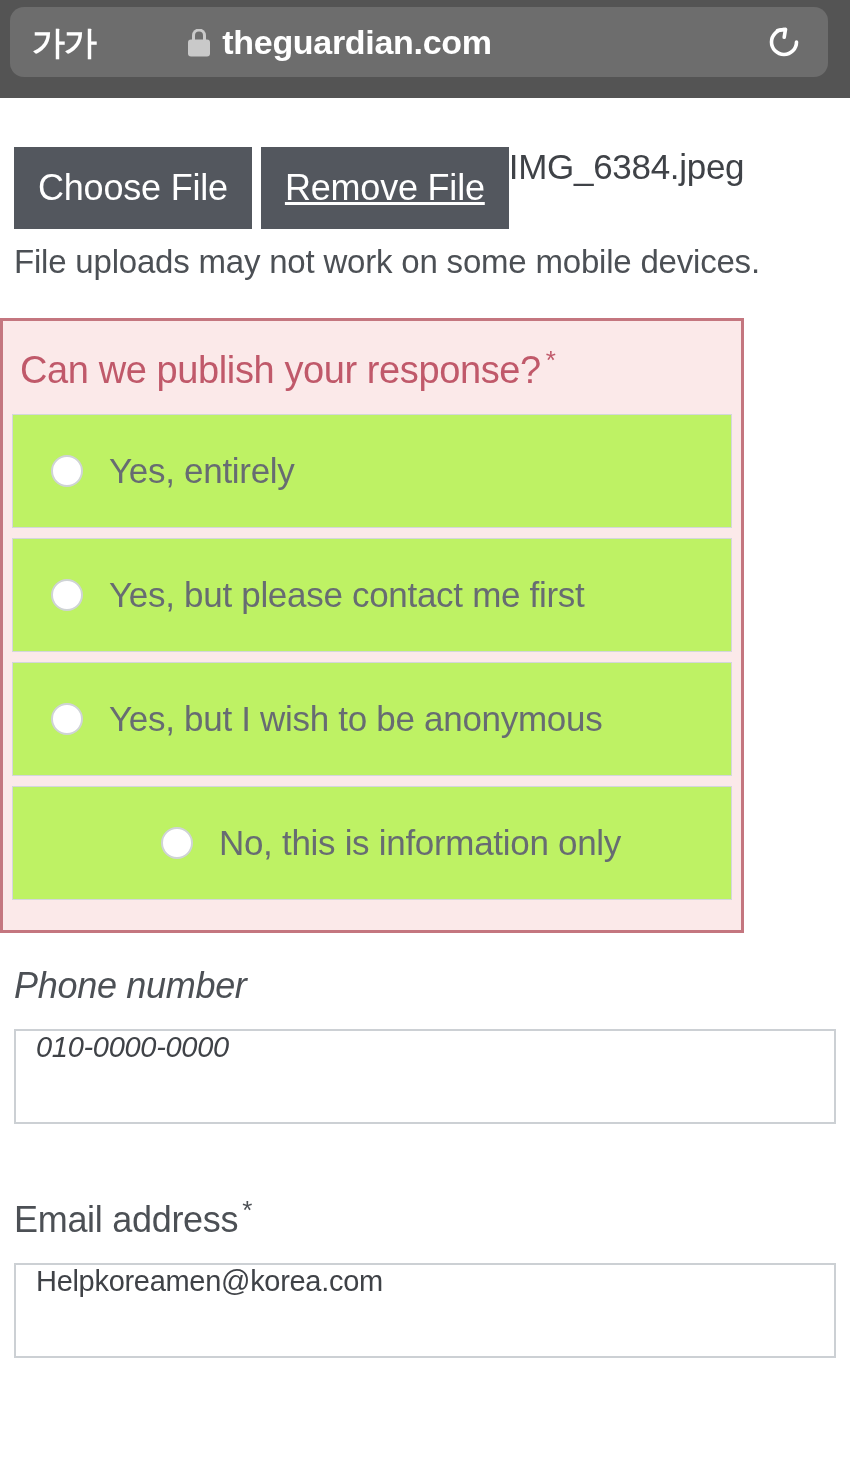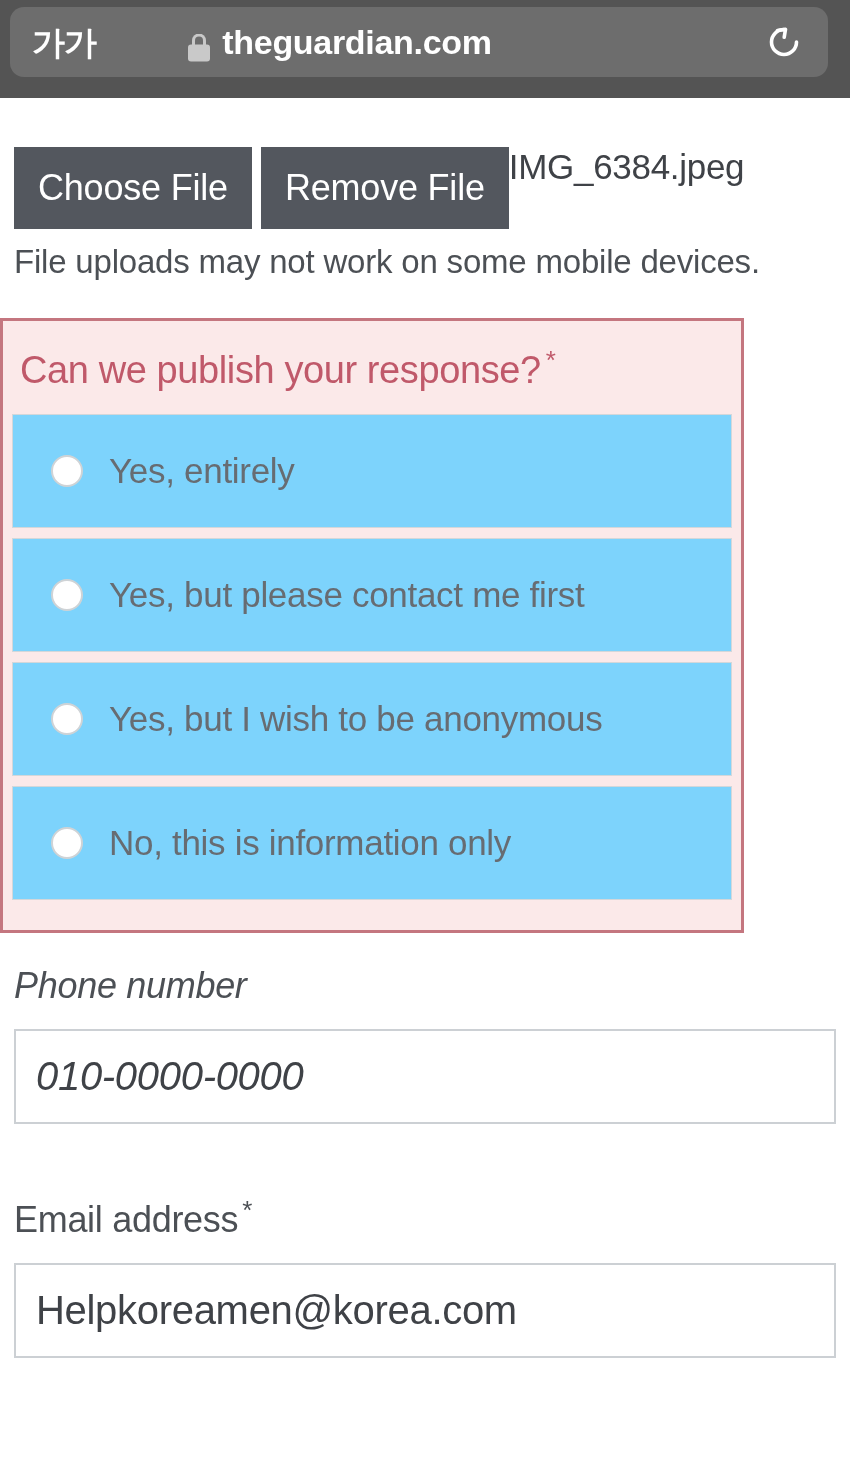--- a/index.html
+++ b/index.html
@@ -71,21 +71,21 @@
     white-space: nowrap;
   }
 
   .url-center {
     position: absolute;
     top: 50%;
     left: 0;
     width: 660px;
     transform: translateY(-50%);
     display: flex;
-    align-items: flex-end;
+    align-items: center;
     justify-content: center;
     gap: 12px;
     pointer-events: none;
   }
 
   .lock-icon {
     width: 22px;
     height: 28px;
     position: relative;
     flex: none;
@@ -142,21 +142,21 @@
     border: none;
     border-radius: 0;
     font-family: "Liberation Sans", sans-serif;
     font-size: 36px;
     letter-spacing: -0.2px;
     display: flex;
     align-items: center;
     justify-content: center;
     cursor: pointer;
   }
-  .file-btn + .file-btn { margin-left: 9px; }
+  .file-btn + .file-btn { margin-left: 9px; text-decoration: underline; }
 
   .file-name {
     margin-left: 0;
     font-size: 35px;
     color: #3f4247;
     letter-spacing: -0.3px;
     white-space: nowrap;
   }
 
   .file-note {
@@ -203,27 +203,27 @@
   .legend .req {
     font-size: 26px;
     vertical-align: super;
     margin-left: 5px;
   }
 
   .radio-option {
     display: flex;
     align-items: center;
     height: 114px;
-    background: #7dd3fc;
+    background: #bef264;
     border: 1px solid #d3d7da;
     padding-left: 38px;
     margin-bottom: 10px;
     cursor: pointer;
   }
-  .radio-option:last-child { margin-bottom: 8px; }
+  .radio-option:last-child { margin-bottom: 8px; justify-content: center; }
 
   .radio-circle {
     width: 32px;
     height: 32px;
     border-radius: 50%;
     background: #ffffff;
     border: 2px solid #cfd3d6;
     flex: none;
   }
 
@@ -251,25 +251,24 @@
     margin-left: 4px;
   }
 
   .text-input {
     width: 822px;
     height: 95px;
     background: #ffffff;
     border: 2px solid #ccd0d4;
     padding: 0 20px;
     font-family: "Liberation Sans", sans-serif;
-    font-size: 40px;
+    font-size: 29px;
     color: #3f4247;
     letter-spacing: -0.3px;
     display: flex;
-    align-items: center;
   }
 
   .misspelled {
     text-decoration-style: dotted;
     text-decoration-color: #d0342c;
     text-decoration-thickness: 3px;
     text-underline-offset: 5px;
   }
 </style>
 </head>

